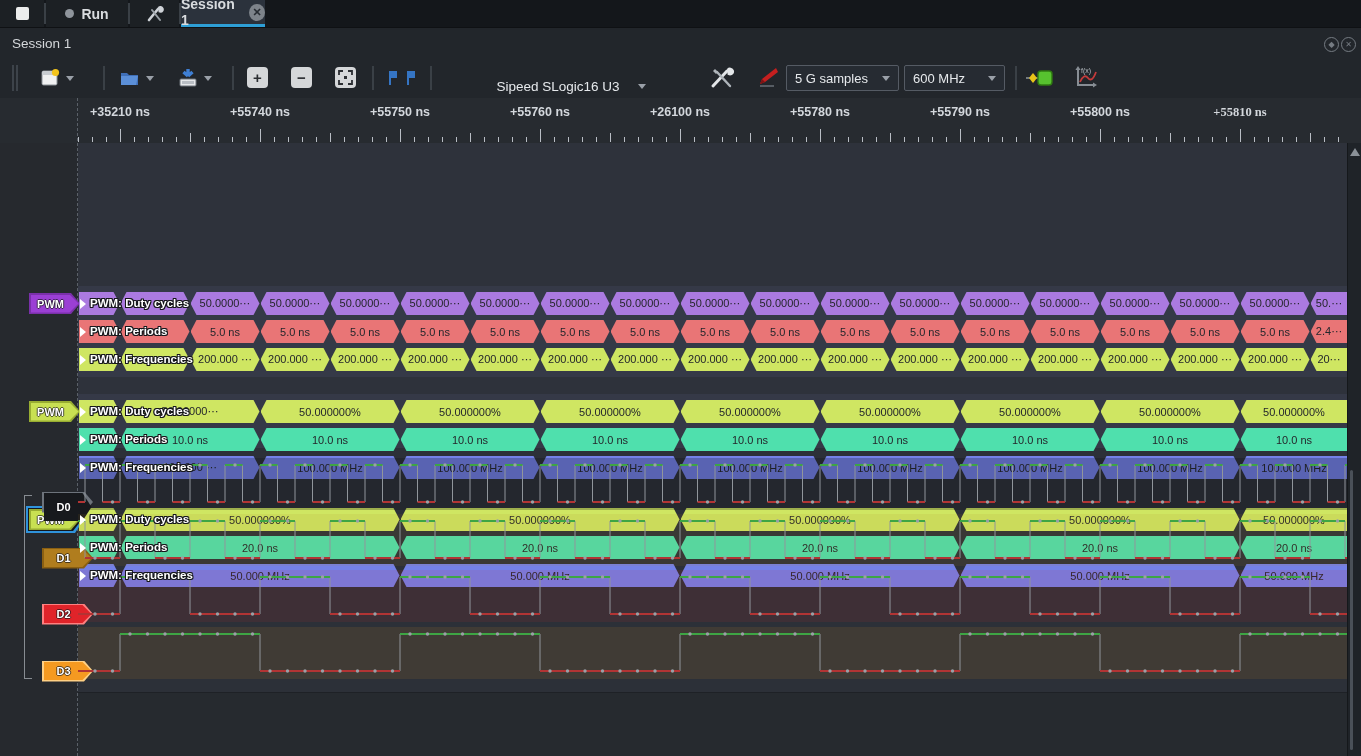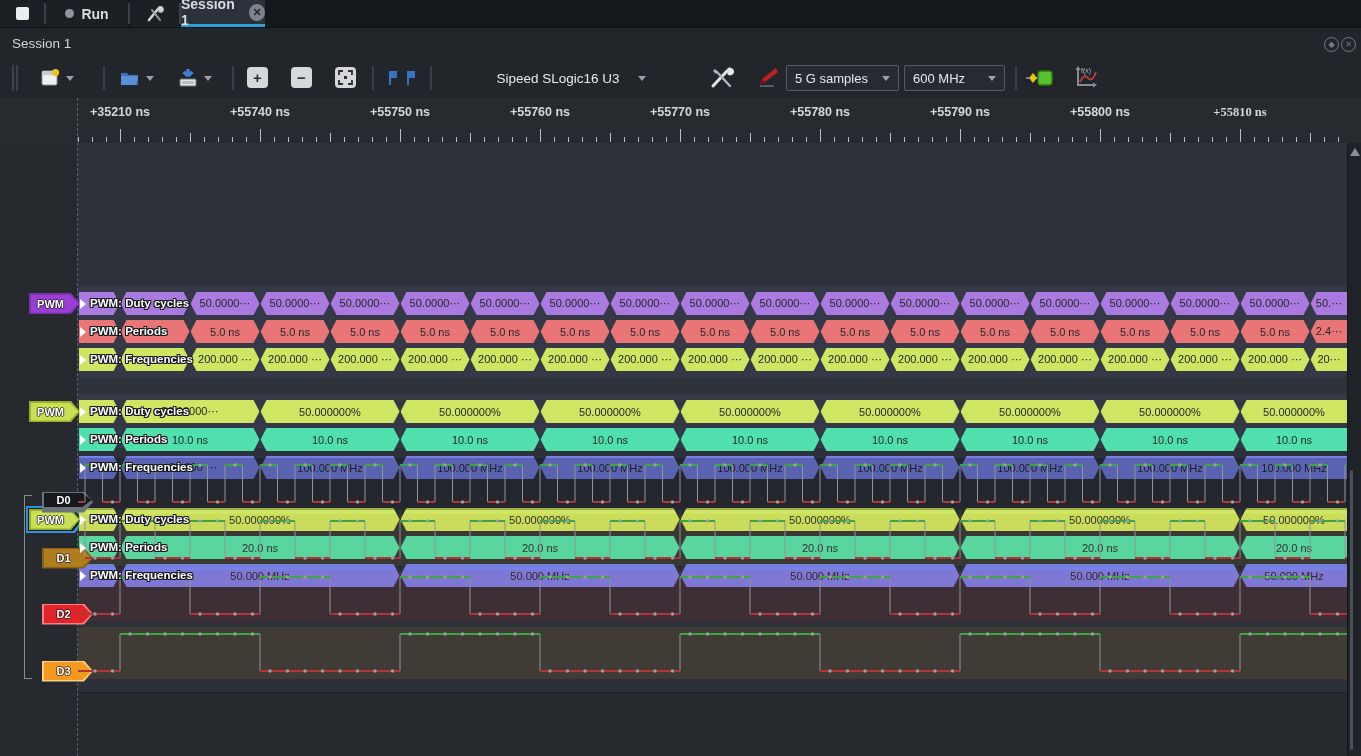--- a/index.html
+++ b/index.html
@@ -26,21 +26,21 @@
   
   #toolbar{position:absolute;left:0;top:58px;width:100%;height:40px;background:#22262b;border-bottom:1px solid #1b1e22;}
   .tsep{position:absolute;top:8px;width:2px;height:24px;background:#3a4046;}
   .grip{position:absolute;top:7px;width:2px;height:26px;background:#3d434a;}
   .tbtn{position:absolute;top:4px;height:32px;display:flex;align-items:center;gap:4px;}
   .caret{width:0;height:0;border-left:4px solid transparent;border-right:4px solid transparent;border-top:5px solid #9aa0a8;}
   .sqbtn{position:absolute;top:9px;width:21px;height:21px;background:#d5d7d9;border-radius:4px;color:#2a2d31;
     display:flex;align-items:center;justify-content:center;font-weight:700;font-size:15px;line-height:1;}
   .combo{position:absolute;top:7px;height:26px;background:#262b32;border:1px solid #555b64;border-radius:2px;
     color:#e6e9ec;font-size:13px;display:flex;align-items:center;justify-content:space-between;padding:0 8px;box-sizing:border-box;}
-  #device-combo{background:transparent;border:none;justify-content:center;gap:18px;font-size:13.5px;}
+  #device-combo{background:transparent;border:none;justify-content:center;gap:18px;font-size:13.5px;margin-top:8px;}
 
   
   #ruler{position:absolute;left:0;top:98px;width:100%;height:45px;background:#272b30;border-bottom:1px solid #1f2227;}
   .rlabel{position:absolute;top:7px;transform:translateX(-50%);color:#d3d7dc;font-size:12.5px;font-weight:700;white-space:nowrap;}
   .tick{position:absolute;bottom:1px;width:1px;background:#b9bec5;}
 
   
   #main{position:absolute;left:0;top:143px;width:1361px;height:613px;background:#2c3038;}
   #leftmargin{position:absolute;left:0;top:0;width:78px;height:613px;background:#26292e;}
   #decoder-zone{position:absolute;left:78px;top:0;width:1270px;height:305px;background:#2e323b;}
@@ -203,21 +203,21 @@
         <text x="9" y="8" font-size="7" fill="#b7bcc2" font-family="Liberation Sans, sans-serif">f(x)</text>
       </svg>
     </div>
   </div>
 
   <div id="ruler">
       <div class="rlabel" style="left: 120px;">+35210 ns</div>
       <div class="rlabel" style="left: 260px;">+55740 ns</div>
       <div class="rlabel" style="left: 400px; text-align: right;">+55750 ns</div>
       <div class="rlabel" style="left: 540px;">+55760 ns</div>
-      <div class="rlabel" style="left: 680px;">+55770 ns</div>
+      <div class="rlabel" style="left: 680px;">+26100 ns</div>
       <div class="rlabel" style="left: 820px;">+55780 ns</div>
       <div class="rlabel" style="left: 960px;">+55790 ns</div>
       <div class="rlabel" style="left: 1100px;">+55800 ns</div>
       <div class="rlabel" style="left: 1240px; font-family: Liberation Serif, serif;">+55810 ns</div>
       <div class="tick" style="height: 5px; left: 78px;"></div>
       <div class="tick" style="height: 5px; left: 92px;"></div>
       <div class="tick" style="height: 5px; left: 106px;"></div>
       <div class="tick" style="height: 13px; left: 120px;"></div>
       <div class="tick" style="height: 5px; left: 134px;"></div>
       <div class="tick" style="height: 5px; left: 148px;"></div>
@@ -469,21 +469,21 @@
         <div class="block" style="left: 42.5px; width: 279px; background: rgb(115, 129, 232); clip-path: polygon(6px 0px, calc(100% - 6px) 0px, 100% 50%, calc(100% - 6px) 100%, 6px 100%, 0px 50%);">50.000 MHz</div>
         <div class="block" style="left: 322.5px; width: 279px; background: rgb(115, 129, 232); clip-path: polygon(6px 0px, calc(100% - 6px) 0px, 100% 50%, calc(100% - 6px) 100%, 6px 100%, 0px 50%);">50.000 MHz</div>
         <div class="block" style="left: 602.5px; width: 279px; background: rgb(115, 129, 232); clip-path: polygon(6px 0px, calc(100% - 6px) 0px, 100% 50%, calc(100% - 6px) 100%, 6px 100%, 0px 50%);">50.000 MHz</div>
         <div class="block" style="left: 882.5px; width: 279px; background: rgb(115, 129, 232); clip-path: polygon(6px 0px, calc(100% - 6px) 0px, 100% 50%, calc(100% - 6px) 100%, 6px 100%, 0px 50%);">50.000 MHz</div>
         <div class="block" style="left: 1162.5px; width: 107px; background: rgb(115, 129, 232); clip-path: polygon(6px 0px, 100% 0px, 100% 100%, 6px 100%, 0px 50%);">50.000 MHz</div>
         <div class="rowarrow" style="left: 2px; top: 6.5px;"></div>
         <div class="rowlabel" style="left: 12px; top: 5px;">PWM: Frequencies</div>
       </div>
       <div class="tintband" style="top: 315px; height: 52px; background: rgba(10, 12, 16, 0.25);"></div>
       <div class="tagl" style="left: 42px; top: 348.5px; width: 51px; height: 21px; background: rgb(109, 115, 123);"></div>
-      <div class="tagl" style="left: 43.5px; top: 350px; width: 48px; height: 14px; background: rgb(23, 25, 29);">
+      <div class="tagl" style="left: 43.5px; top: 350px; width: 48px; height: 28px; background: rgb(23, 25, 29);">
         <span class="tagtext">D0</span>
       </div>
       <svg width="1270" height="50" style="position: absolute; left: 78px; top: 316px;">
         <path d="M7 6 V43 M24.5 6 V43 M42 6 V43 M59.5 6 V43 M77 6 V43 M94.5 6 V43 M112 6 V43 M129.5 6 V43 M147 6 V43 M164.5 6 V43 M182 6 V43 M199.5 6 V43 M217 6 V43 M234.5 6 V43 M252 6 V43 M269.5 6 V43 M287 6 V43 M304.5 6 V43 M322 6 V43 M339.5 6 V43 M357 6 V43 M374.5 6 V43 M392 6 V43 M409.5 6 V43 M427 6 V43 M444.5 6 V43 M462 6 V43 M479.5 6 V43 M497 6 V43 M514.5 6 V43 M532 6 V43 M549.5 6 V43 M567 6 V43 M584.5 6 V43 M602 6 V43 M619.5 6 V43 M637 6 V43 M654.5 6 V43 M672 6 V43 M689.5 6 V43 M707 6 V43 M724.5 6 V43 M742 6 V43 M759.5 6 V43 M777 6 V43 M794.5 6 V43 M812 6 V43 M829.5 6 V43 M847 6 V43 M864.5 6 V43 M882 6 V43 M899.5 6 V43 M917 6 V43 M934.5 6 V43 M952 6 V43 M969.5 6 V43 M987 6 V43 M1004.5 6 V43 M1022 6 V43 M1039.5 6 V43 M1057 6 V43 M1074.5 6 V43 M1092 6 V43 M1109.5 6 V43 M1127 6 V43 M1144.5 6 V43 M1162 6 V43 M1179.5 6 V43 M1197 6 V43 M1214.5 6 V43 M1232 6 V43 M1249.5 6 V43 M1267 6 V43 " stroke="#90959b" stroke-width="1"></path>
         <path d="M7 6 H24.5 M42 6 H59.5 M77 6 H94.5 M112 6 H129.5 M147 6 H164.5 M182 6 H199.5 M217 6 H234.5 M252 6 H269.5 M287 6 H304.5 M322 6 H339.5 M357 6 H374.5 M392 6 H409.5 M427 6 H444.5 M462 6 H479.5 M497 6 H514.5 M532 6 H549.5 M567 6 H584.5 M602 6 H619.5 M637 6 H654.5 M672 6 H689.5 M707 6 H724.5 M742 6 H759.5 M777 6 H794.5 M812 6 H829.5 M847 6 H864.5 M882 6 H899.5 M917 6 H934.5 M952 6 H969.5 M987 6 H1004.5 M1022 6 H1039.5 M1057 6 H1074.5 M1092 6 H1109.5 M1127 6 H1144.5 M1162 6 H1179.5 M1197 6 H1214.5 M1232 6 H1249.5 M1267 6 H1270 " stroke="#3ea544" stroke-width="2"></path>
         <path d="M0 43 H7 M24.5 43 H42 M59.5 43 H77 M94.5 43 H112 M129.5 43 H147 M164.5 43 H182 M199.5 43 H217 M234.5 43 H252 M269.5 43 H287 M304.5 43 H322 M339.5 43 H357 M374.5 43 H392 M409.5 43 H427 M444.5 43 H462 M479.5 43 H497 M514.5 43 H532 M549.5 43 H567 M584.5 43 H602 M619.5 43 H637 M654.5 43 H672 M689.5 43 H707 M724.5 43 H742 M759.5 43 H777 M794.5 43 H812 M829.5 43 H847 M864.5 43 H882 M899.5 43 H917 M934.5 43 H952 M969.5 43 H987 M1004.5 43 H1022 M1039.5 43 H1057 M1074.5 43 H1092 M1109.5 43 H1127 M1144.5 43 H1162 M1179.5 43 H1197 M1214.5 43 H1232 M1249.5 43 H1267 " stroke="#b23434" stroke-width="2"></path>
         <circle cx="17" cy="6" r="1.7" fill="#9aa0a6"></circle>
         <circle cx="34.5" cy="43" r="1.7" fill="#9aa0a6"></circle>
         <circle cx="52" cy="6" r="1.7" fill="#9aa0a6"></circle>
         <circle cx="69.5" cy="43" r="1.7" fill="#9aa0a6"></circle>

